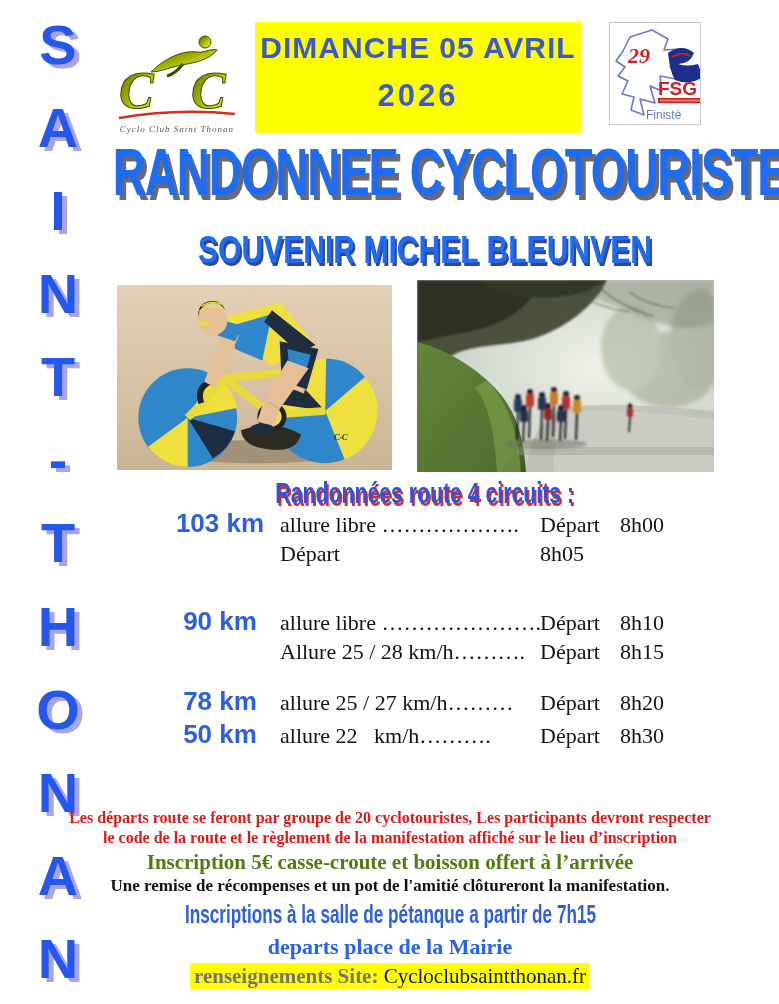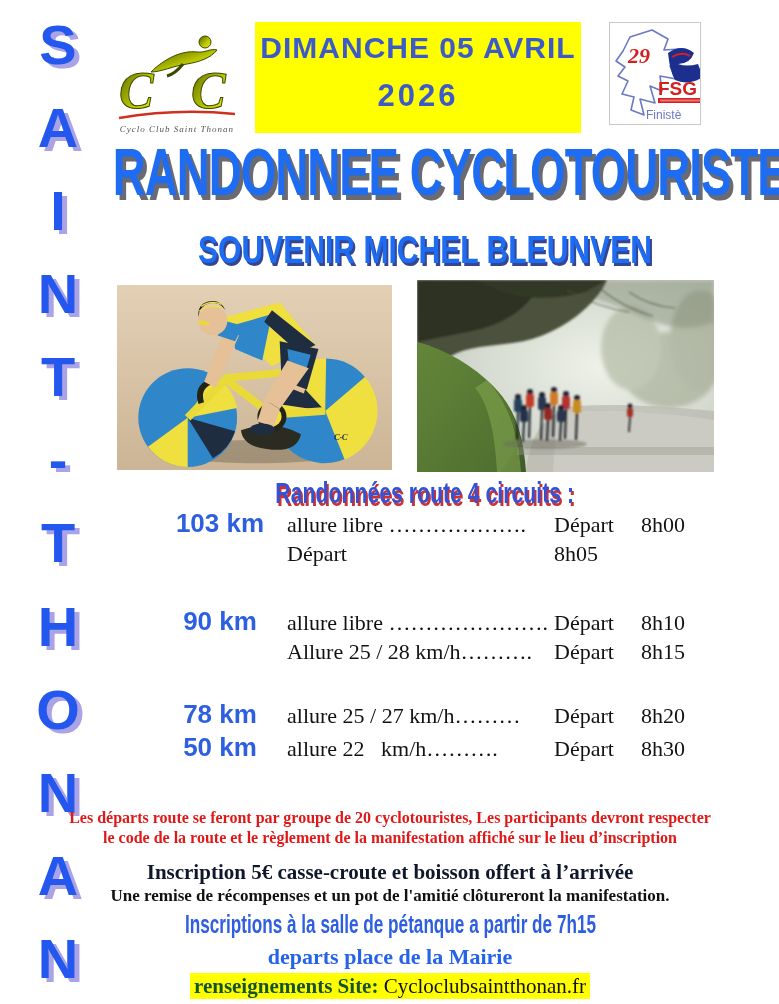--- a/index.html
+++ b/index.html
@@ -42,38 +42,38 @@
   .photo{position:absolute;left:417px;top:280px;width:297px;height:192px;}
   .art svg,.photo svg,.csc svg,.fsgt svg{display:block;width:100%;height:100%;}
 
   
   .circ-head-wrap{position:absolute;left:95px;top:477px;width:660px;text-align:center;}
   .circ-head{display:inline-block;font-family:"Liberation Sans", sans-serif;font-weight:bold;
              font-size:25px;white-space:nowrap;color:#3353d6;
              transform:scale(0.85,1.15);transform-origin:50% 0;
              text-shadow:2px 2px 0 #cf3030;}
   .table{position:absolute;left:160px;top:508px;width:540px;}
-  .row{display:grid;grid-template-columns:120px 260px 80px 70px;align-items:baseline;height:33px;gap:7px;}
-  .gap-a{margin-top:32px;} .gap-b{margin-top:27px;}
+  .row{display:grid;grid-template-columns:120px 260px 80px 70px;align-items:baseline;height:33px;}
+  .gap-a{margin-top:32px;} .gap-b{margin-top:14px;}
   .km{font-family:"Liberation Sans", sans-serif;font-weight:bold;font-size:26px;color:#2e5fe0;text-align:center;}
   .desc,.depart,.time{font-size:22px;color:#121212;}
   .desc{white-space:pre;}
 
   
   .footer{position:absolute;left:40px;top:808px;width:700px;text-align:center;}
   .warn{font-weight:bold;font-size:16px;line-height:20px;color:#e01818;white-space:nowrap;}
-  .insc{font-weight:bold;font-size:21px;line-height:26px;color:#0f172a;margin-top:11px;white-space:nowrap;}
+  .insc{font-weight:bold;font-size:21px;line-height:26px;color:#4d7c0f;margin-top:1px;white-space:nowrap;}
   .remise{font-weight:bold;font-size:17px;line-height:22px;color:#111;white-space:nowrap;}
   .salle-wrap{margin-top:3px;line-height:30px;}
   .salle{display:inline-block;font-family:"Liberation Sans", sans-serif;font-weight:bold;font-size:22px;
          color:#2e5fe0;white-space:nowrap;transform:scale(0.78,1.2);transform-origin:50% 50%;}
   .mairie{font-weight:bold;font-size:22px;line-height:28px;color:#2563eb;margin-top:1px;}
   .site-line{font-size:21px;line-height:28px;margin-top:1px;}
   .site-hl{background:#ffff00;padding:1px 4px;}
-  .site-label{font-weight:bold;color:#14532d;margin-top:7px;}
+  .site-label{font-weight:bold;color:#737373;margin-top:7px;}
   .site-url{color:#111;}
 </style>
 </head>
 <body>
 
 <div class="page">
 
   <div class="v-col">
     <span class="v-letter">S</span>
     <span class="v-letter">A</span>

